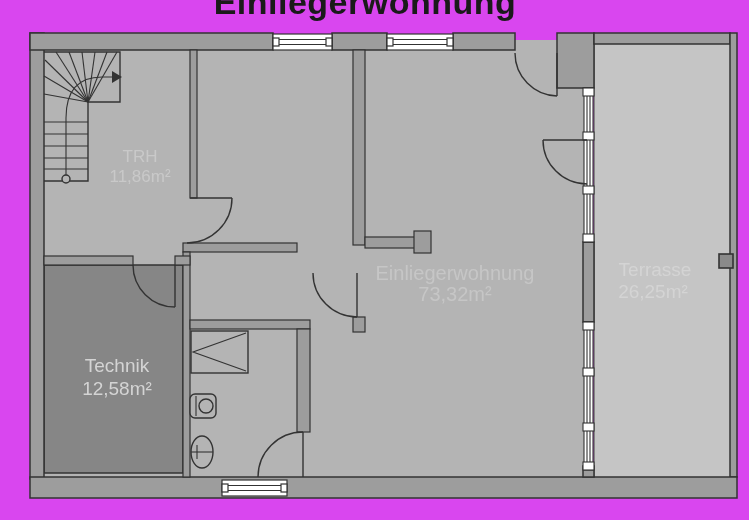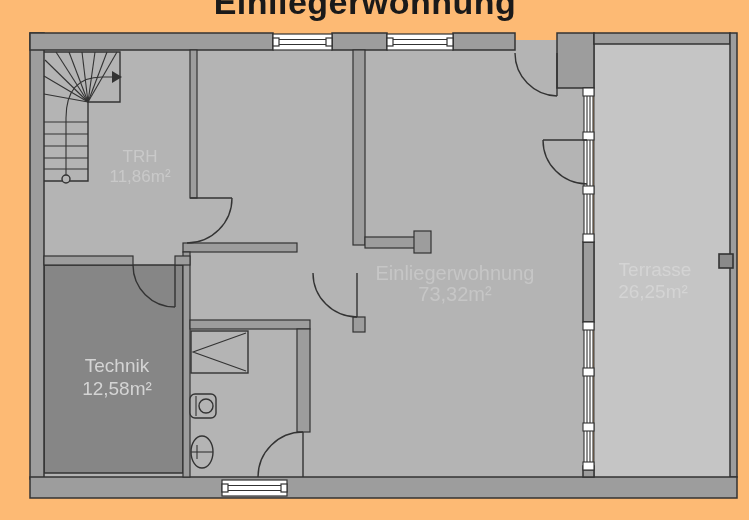--- a/index.html
+++ b/index.html
@@ -1,17 +1,17 @@
 <!DOCTYPE html>
 <html><head>
 <meta charset="utf-8">
 <style>
   html,body{margin:0;padding:0;background:#fff;}
   .stage{
-    position:relative;width:749px;height:520px;overflow:hidden;background:#fdba74;
+    position:relative;width:749px;height:520px;overflow:hidden;background:#d946ef;
     font-family:"Liberation Sans", sans-serif;
   }
   .plan-title{
     position:absolute;top:-17px;left:0;width:730px;text-align:center;
     font-size:34px;font-weight:bold;color:#1a1a1a;letter-spacing:.5px;
   }
   svg{position:absolute;top:0;left:0;}
   .wall{fill:#9d9d9d;stroke:#333;stroke-width:1.5;}
   .wall-thin{fill:#9d9d9d;stroke:#333;stroke-width:1.2;}
   .floor{fill:#b4b4b4;stroke:none;}

